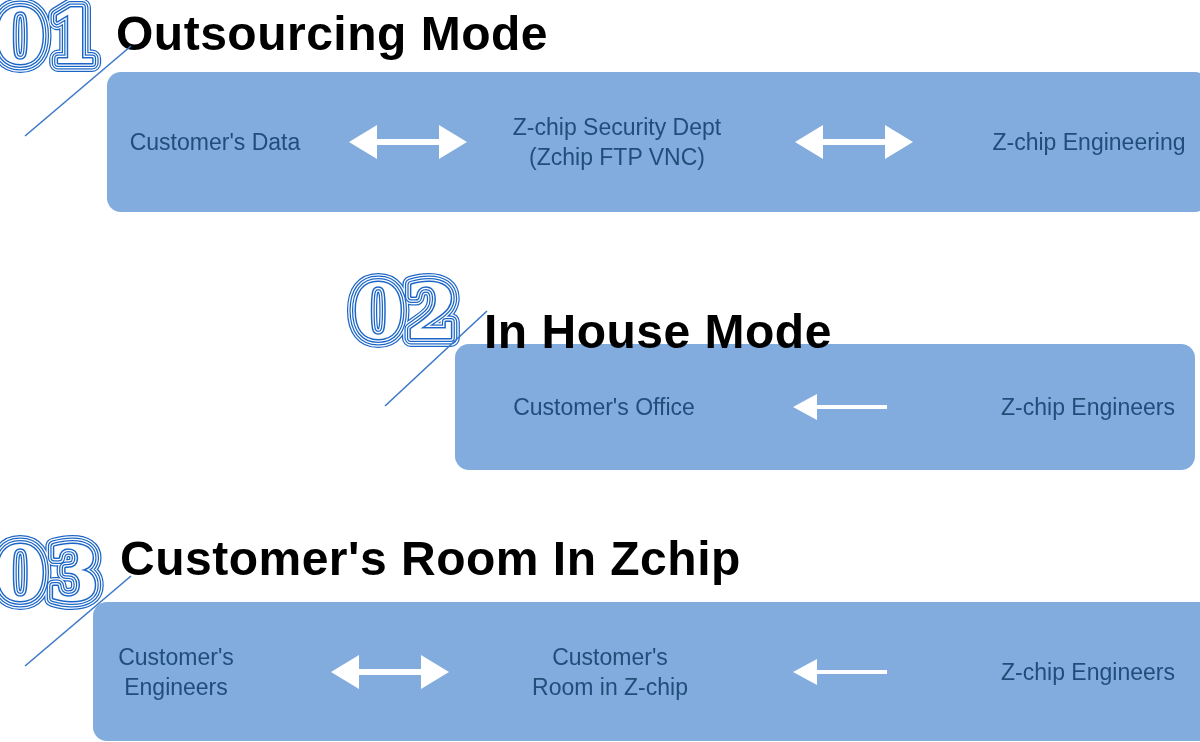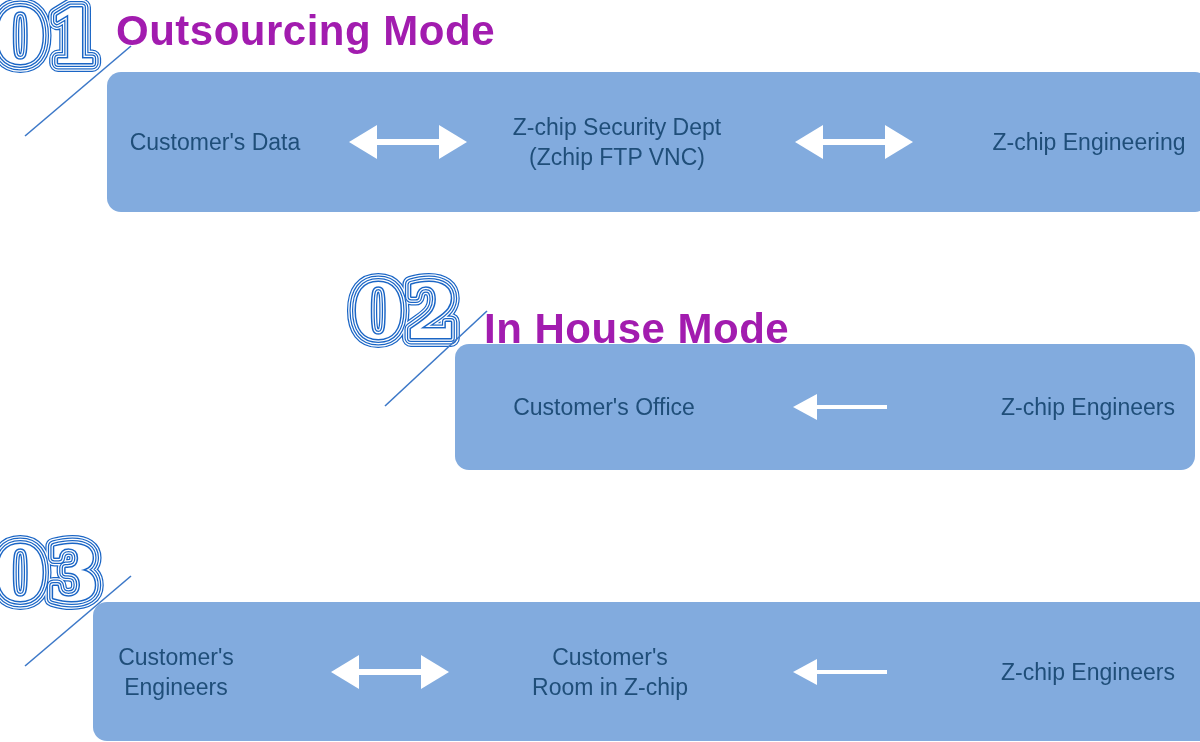--- a/index.html
+++ b/index.html
@@ -1,21 +1,21 @@
 <!DOCTYPE html>
 <html><head>
 <meta charset="utf-8">
 <style>
   html,body{margin:0;padding:0;background:#ffffff;}
   .stage{position:relative;width:1200px;height:742px;background:#ffffff;overflow:hidden;
          font-family:"Liberation Sans",sans-serif;}
 
   
-  .title{position:absolute;font-size:42px;line-height:1;font-weight:700;
-         color:#a21caf;white-space:nowrap;z-index:2;
+  .title{position:absolute;font-size:48px;line-height:1;font-weight:700;
+         color:#000000;white-space:nowrap;z-index:2;
          font-family:"Liberation Sans",sans-serif;letter-spacing:0.5px;}
 
   
   .num{position:absolute;overflow:visible;z-index:2;}
   .num text{font-family:"DejaVu Serif",serif;font-weight:bold;font-size:74px;letter-spacing:2px;}
   .num use{stroke-linejoin:round;stroke-linecap:round;}
 
   
   .band{position:absolute;background:#82abde;border-radius:14px;z-index:1;}
 
@@ -134,20 +134,21 @@
     <use href="#numtxt3" fill="none" stroke-width="18" stroke="#1a65c5"></use>
     <use href="#numtxt3" fill="none" stroke="#ffffff" stroke-width="15.5"></use>
     <use href="#numtxt3" fill="none" stroke-width="13" stroke="#1a65c5"></use>
     <use href="#numtxt3" fill="none" stroke="#ffffff" stroke-width="10.5"></use>
     <use href="#numtxt3" fill="none" stroke-width="8" stroke="#1a65c5"></use>
     <use href="#numtxt3" fill="none" stroke="#ffffff" stroke-width="5.5"></use>
     <use href="#numtxt3" fill="none" stroke-width="3" stroke="#1a65c5"></use>
     <use href="#numtxt3" fill="#ffffff" stroke="none"></use>
   </svg>
 
+  <div id="title3" class="title">Customer's Room In Zchip</div>
 
   <div id="band3" class="band">
     <div class="node" style="left:83px">
       <span class="ln">Customer's</span>
       <span class="ln">Engineers</span>
     </div>
     <div class="arrow double" style="left:297px">
       <span class="tri l"></span>
       <span class="shaft"></span>
       <span class="tri r"></span>

